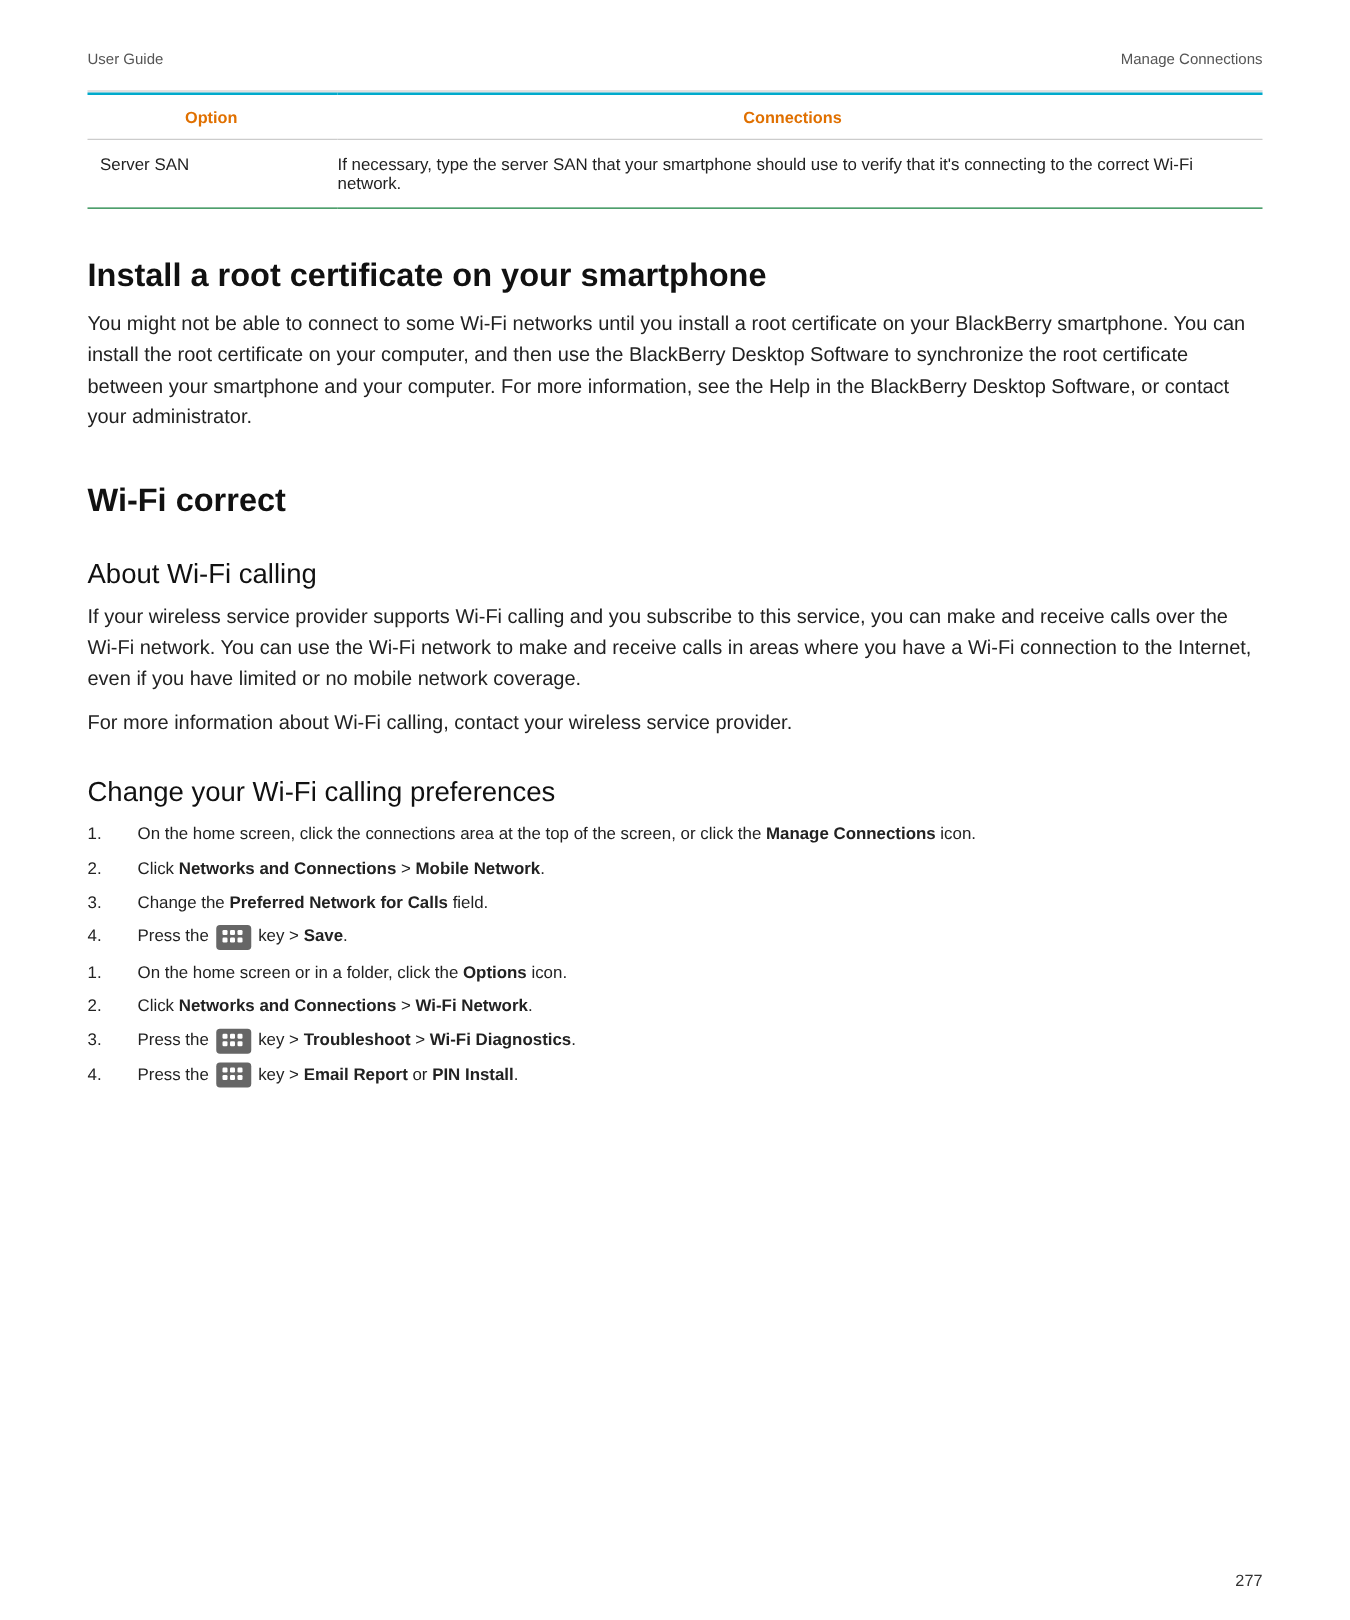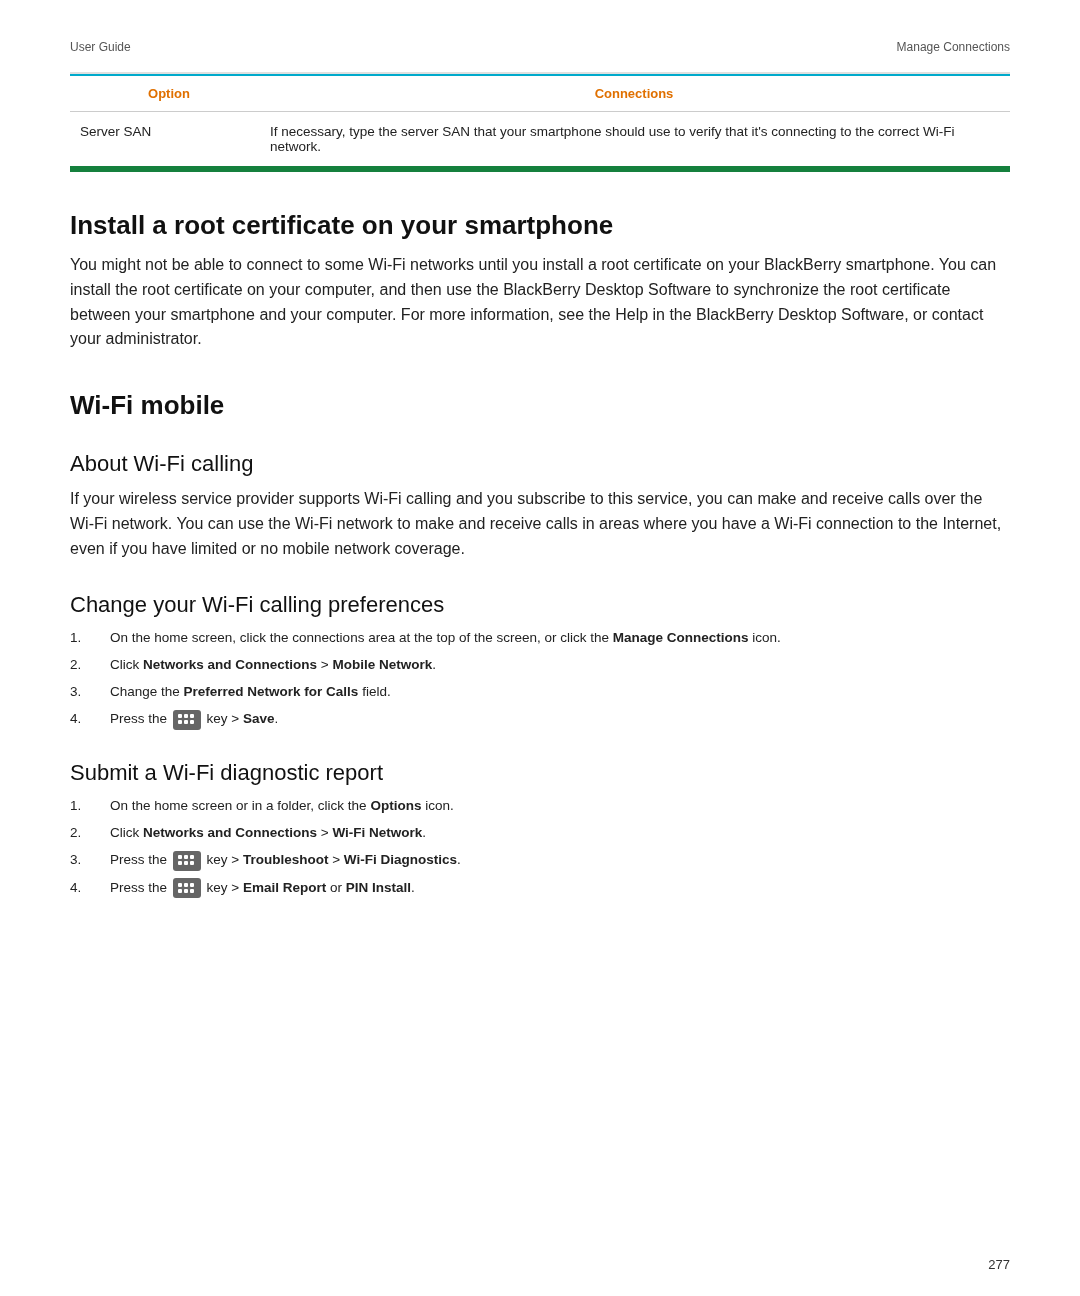--- a/index.html
+++ b/index.html
@@ -70,21 +70,21 @@
       color: #222;
     }
 
     .table-section td:first-child {
       padding-left: 10px;
       width: 200px;
       font-size: 13.5px;
     }
 
     .table-section tbody tr {
-      border-bottom: 6px solid #15803d;
+      border-bottom: 1px solid #15803d;
     }
 
     
     .section-h2 {
       font-size: 26px;
       font-weight: bold;
       color: #111;
       margin-top: 38px;
       margin-bottom: 12px;
       border-bottom: none;
@@ -192,23 +192,24 @@
       <tr>
         <td>Server SAN</td>
         <td>If necessary, type the server SAN that your smartphone should use to verify that it's connecting to the correct Wi-Fi network.</td>
       </tr>
     </tbody>
 </table>
 
 <div id="main-content">
     <h2 class="section-h2">Install a root certificate on your smartphone</h2>
     <p class="body-text">You might not be able to connect to some Wi-Fi networks until you install a root certificate on your BlackBerry smartphone. You can install the root certificate on your computer, and then use the BlackBerry Desktop Software to synchronize the root certificate between your smartphone and your computer. For more information, see the Help in the BlackBerry Desktop Software, or contact your administrator.</p>
-    <h2 class="section-h2">Wi-Fi mobile</h2>
+    <h2 class="section-h2">Wi-Fi correct</h2>
     <h3 class="section-h3">About Wi-Fi calling</h3>
     <p class="body-text">If your wireless service provider supports Wi-Fi calling and you subscribe to this service, you can make and receive calls over the Wi-Fi network. You can use the Wi-Fi network to make and receive calls in areas where you have a Wi-Fi connection to the Internet, even if you have limited or no mobile network coverage.</p>
+    <p class="body-text">For more information about Wi-Fi calling, contact your wireless service provider.</p>
     <h3 class="section-h3">Change your Wi-Fi calling preferences</h3>
     <ol class="steps-list">
       <li>
         <span class="step-num">1.</span>
         <span class="step-content">On the home screen, click the connections area at the top of the screen, or click the <b>Manage Connections</b> icon.</span>
       </li>
       <li>
         <span class="step-num">2.</span>
         <span class="step-content">Click <b>Networks and Connections</b> &gt; <b>Mobile Network</b>.</span>
       </li>
@@ -223,21 +224,20 @@
               <span class="bb-key-dot"></span>
               <span class="bb-key-dot"></span>
               <span class="bb-key-dot"></span>
               <span class="bb-key-dot"></span>
               <span class="bb-key-dot"></span>
               <span class="bb-key-dot"></span>
             </span>
           </span> key &gt; <b>Save</b>.</span>
       </li>
     </ol>
-    <h3 class="section-h3">Submit a Wi-Fi diagnostic report</h3>
     <ol class="steps-list">
       <li>
         <span class="step-num">1.</span>
         <span class="step-content">On the home screen or in a folder, click the <b>Options</b> icon.</span>
       </li>
       <li>
         <span class="step-num">2.</span>
         <span class="step-content">Click <b>Networks and Connections</b> &gt; <b>Wi-Fi Network</b>.</span>
       </li>
       <li>

